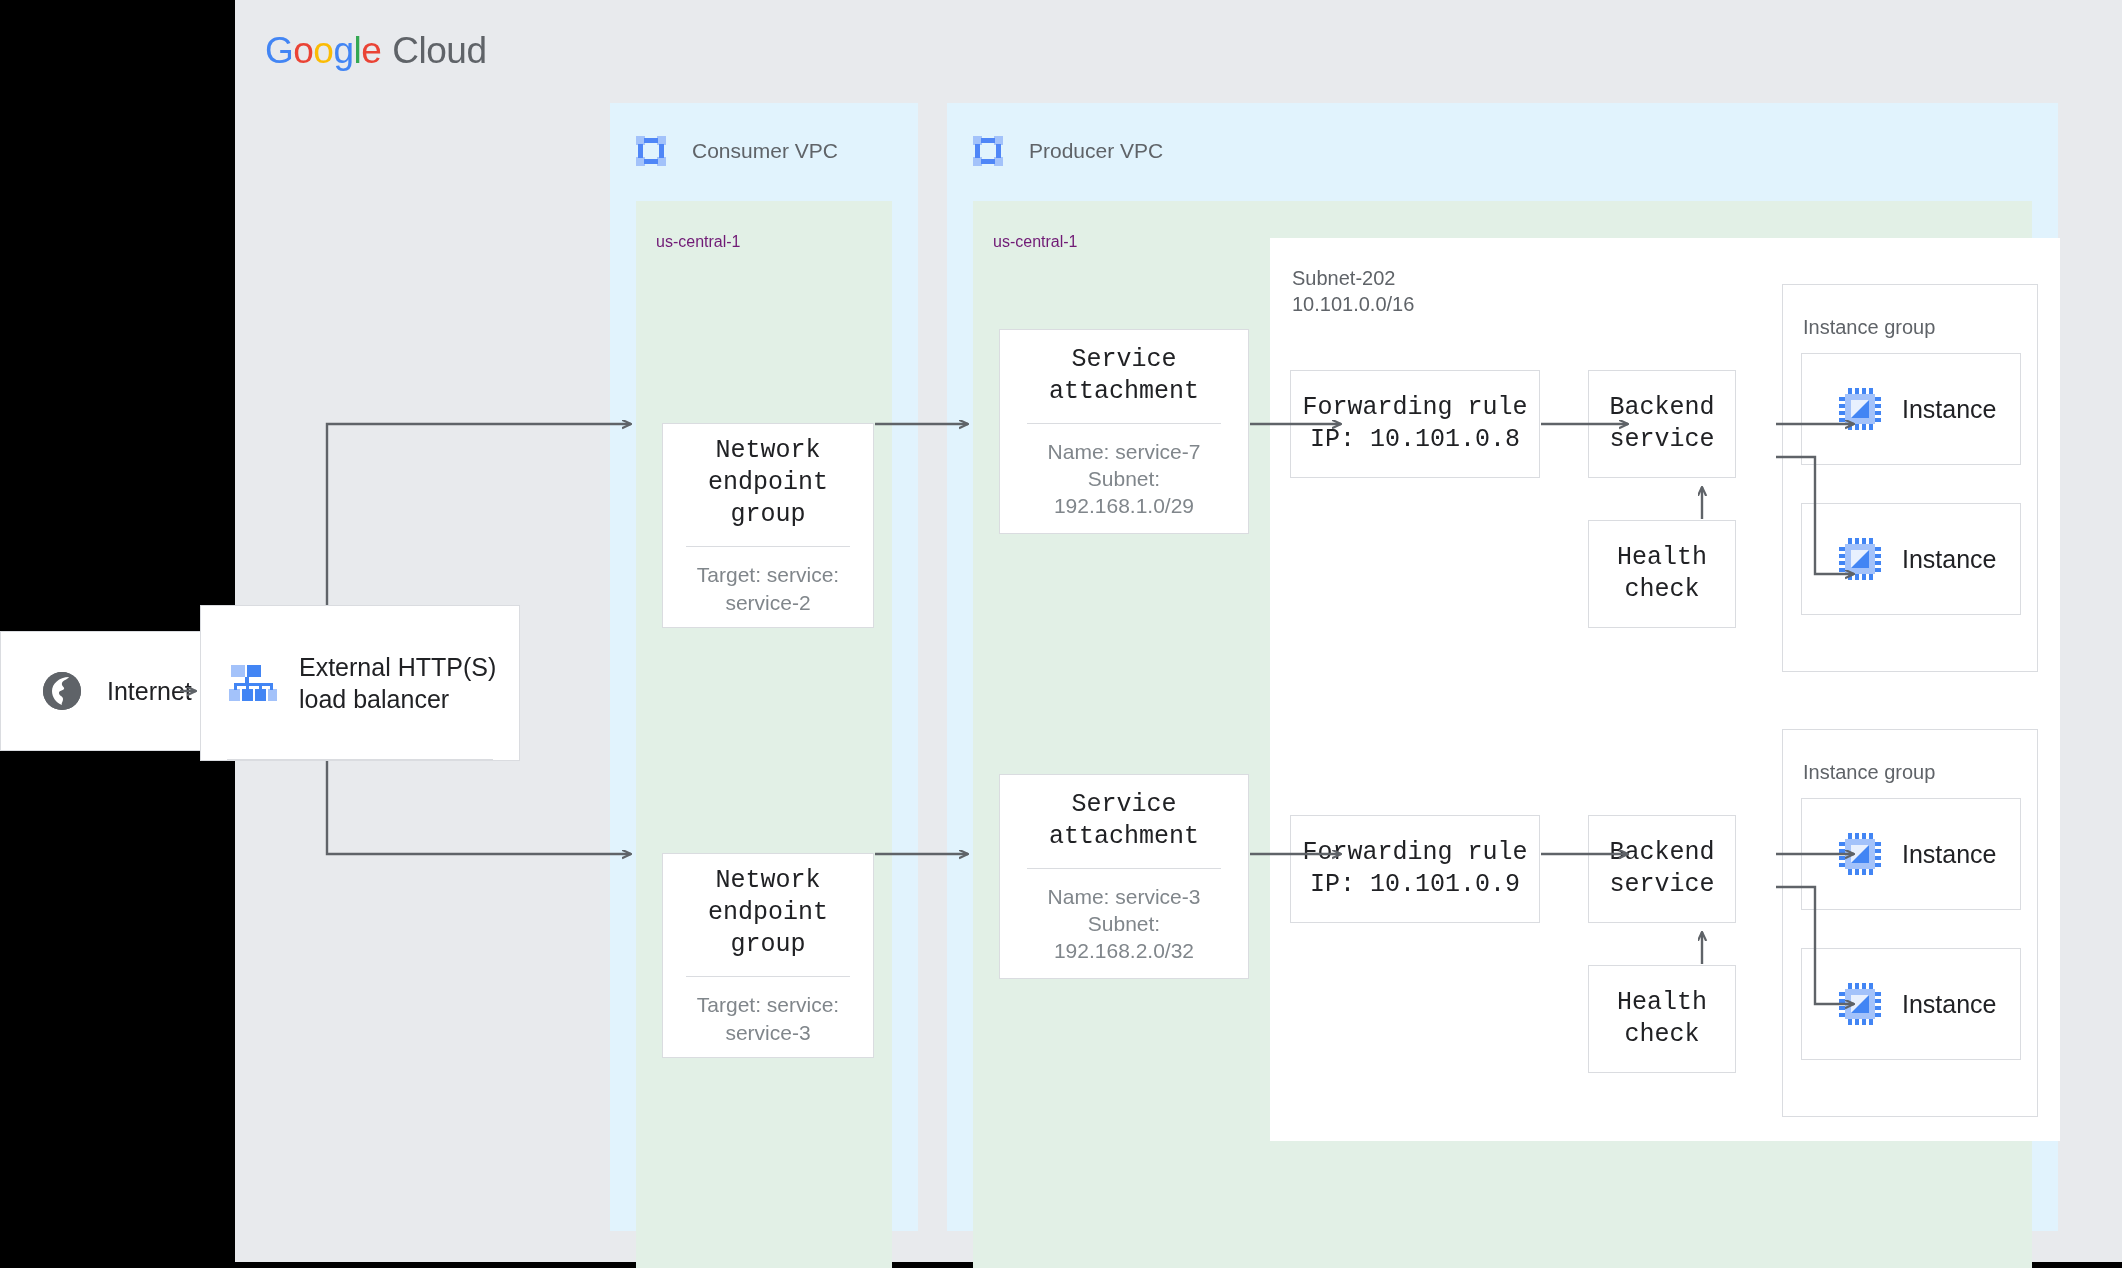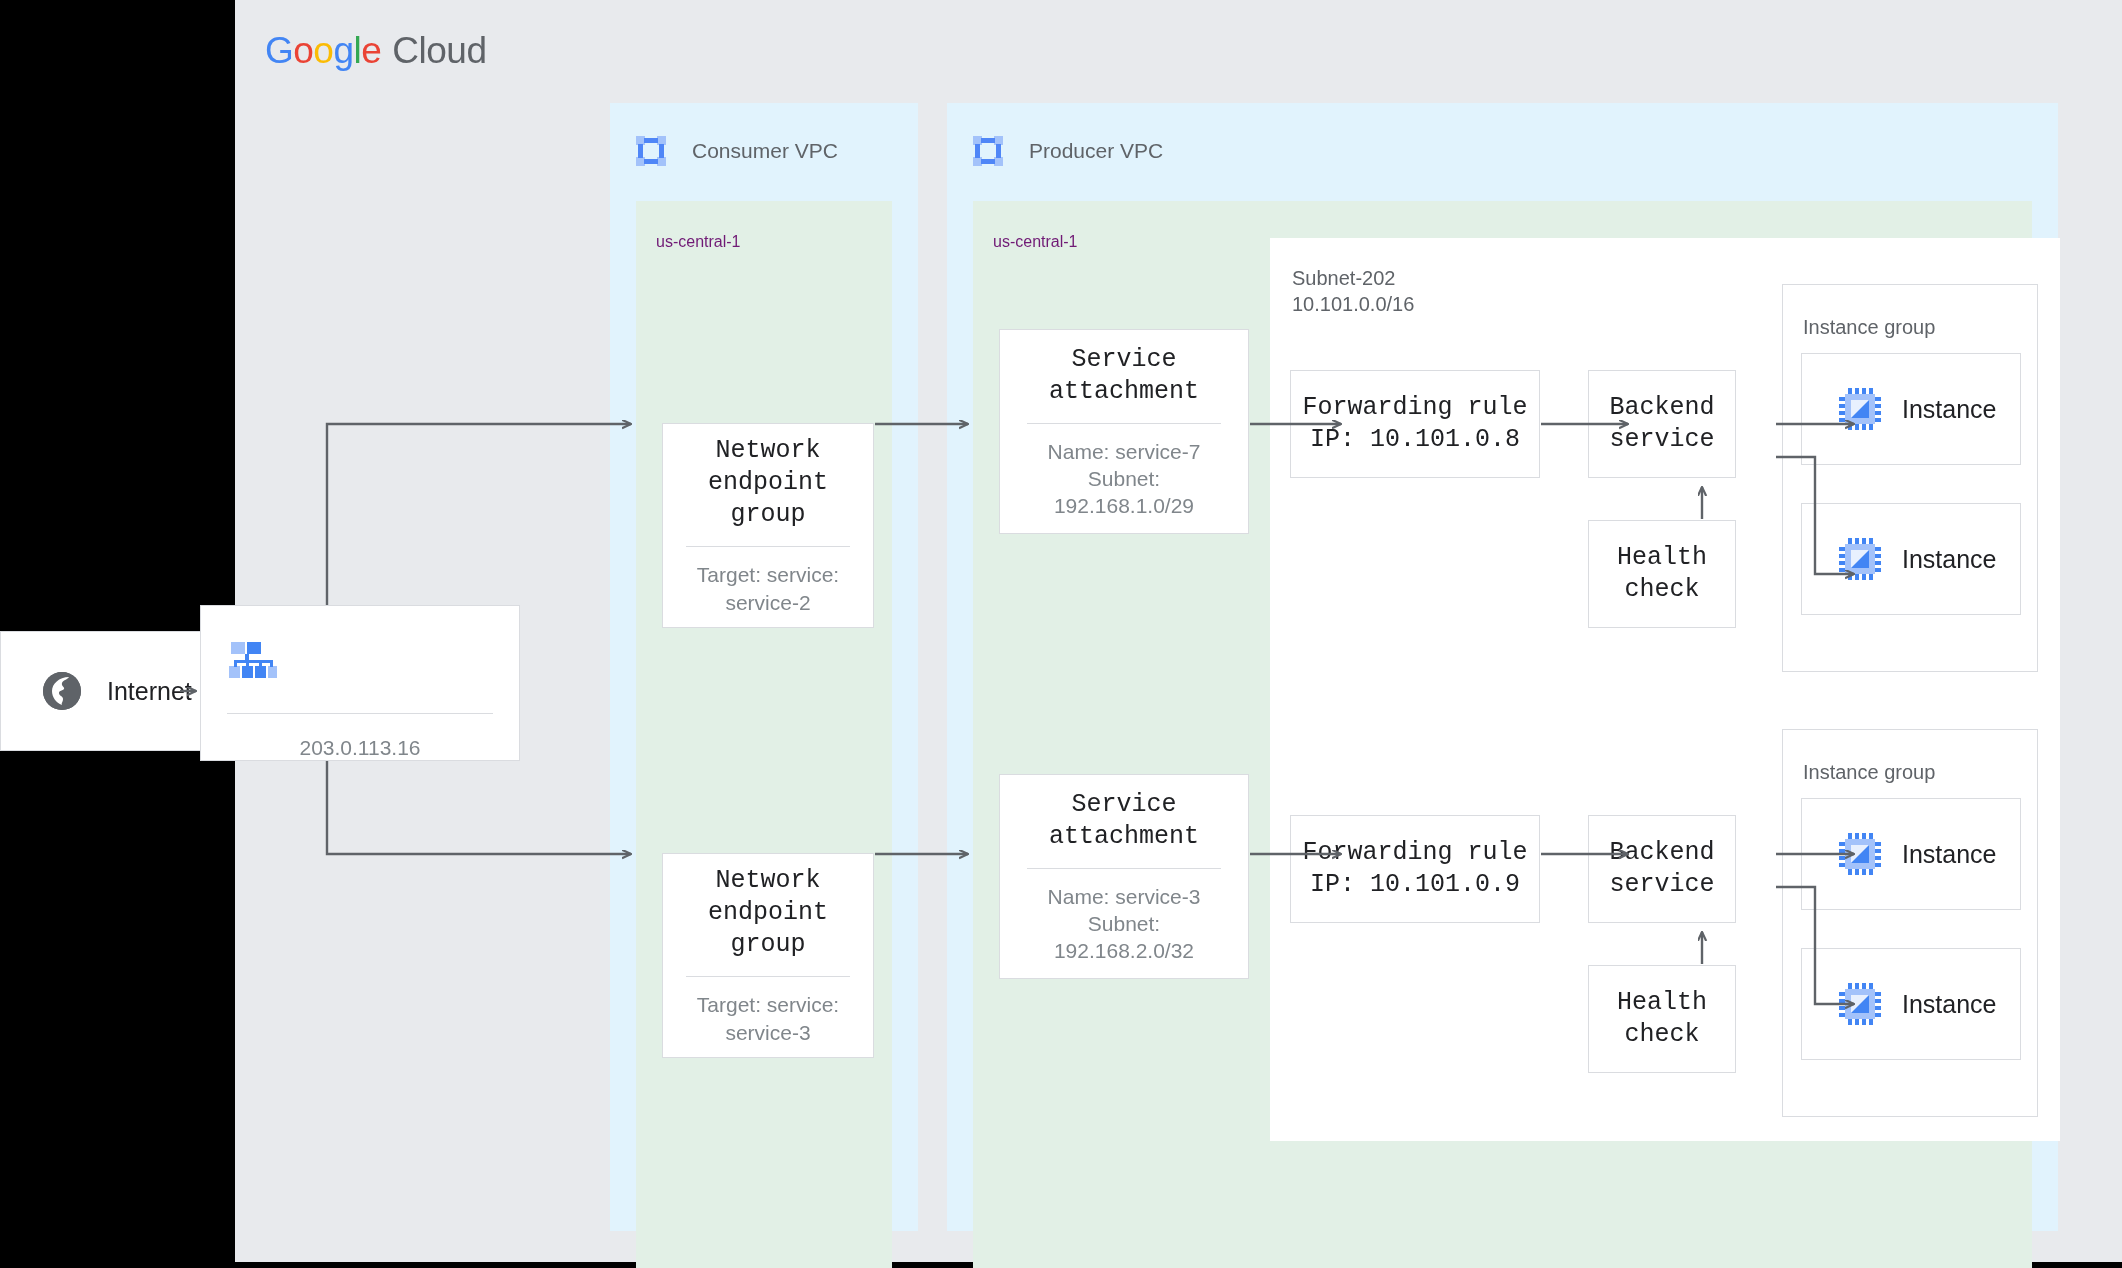--- a/index.html
+++ b/index.html
@@ -383,23 +383,26 @@
             <rect x="26" y="26" width="11" height="12" fill="#4285f4"></rect>
             <rect x="39" y="26" width="9" height="12" fill="#a3c2fa"></rect>
             <rect x="16" y="14" width="4" height="7" fill="#4285f4"></rect>
             <rect x="5" y="20" width="38" height="3" fill="#4285f4"></rect>
             <rect x="5" y="20" width="3" height="7" fill="#4285f4"></rect>
             <rect x="17" y="20" width="3" height="7" fill="#4285f4"></rect>
             <rect x="30" y="20" width="3" height="7" fill="#4285f4"></rect>
             <rect x="41" y="20" width="3" height="7" fill="#4285f4"></rect>
           </svg>
         </span>
+        <span class="lb-txt">
+          <span>External HTTP(S)</span><br>
+          <span>load balancer</span>
+        </span>
       </div>
       <div class="lb-rule"></div>
-      <div class="lb-ip">203.0.113.16</div>
     </div>
 
     <svg class="conn" style="left:0; top:0; width:1887px; height:1262px;">
       <defs>
         <marker id="ah" markerWidth="10" markerHeight="10" refX="9" refY="4.2" orient="auto" markerUnits="userSpaceOnUse">
           <path d="M0,0 L9,4.2 L0,8.4" fill="none" stroke="#5f6368" stroke-width="2.2"></path>
         </marker>
       </defs>
       <g stroke="#5f6368" stroke-width="2.4" fill="none">
 

